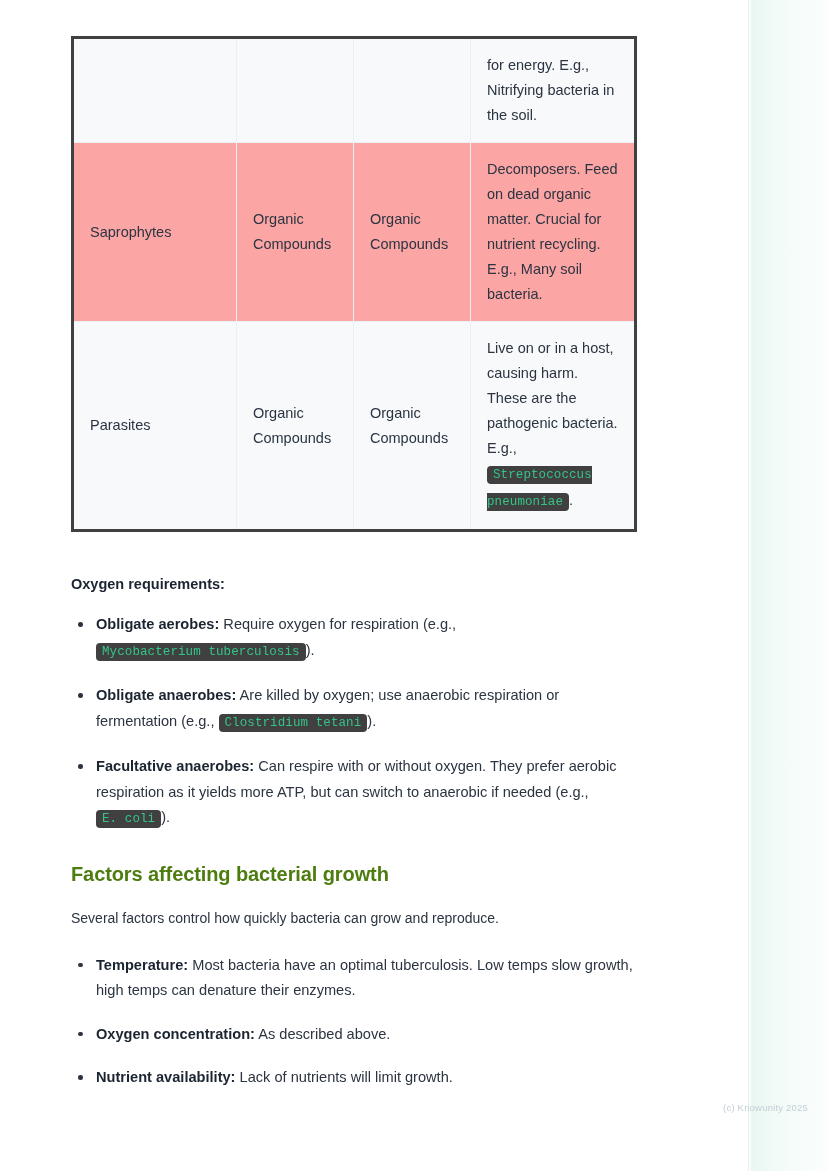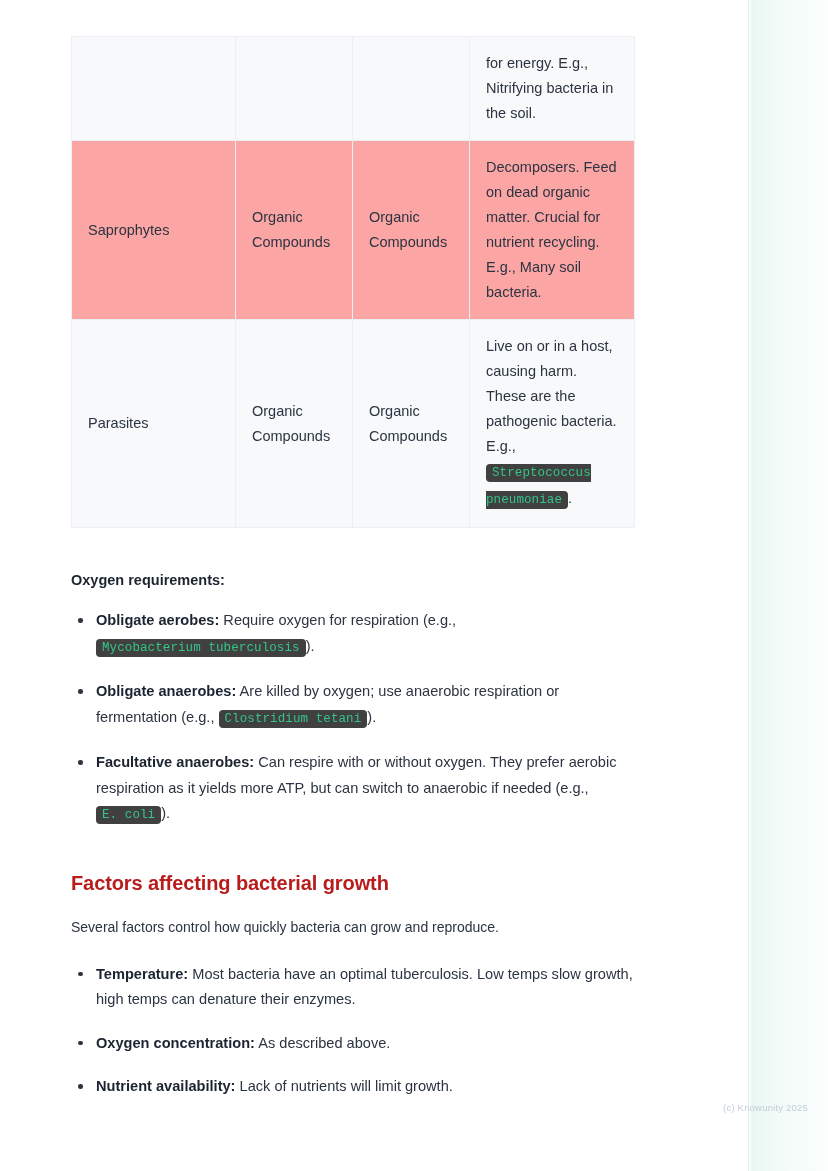--- a/index.html
+++ b/index.html
@@ -43,21 +43,21 @@
     position: absolute;
     left: 71px;
     top: 36px;
     width: 563px;
   }
 
   
   table.nutrition-table {
     width: 563px;
     border-collapse: collapse;
-    border: 1px solid #404040;
+    border: 3px solid #404040;
     border-radius: 6px;
     table-layout: fixed;
     background: #ffffff;
     box-shadow: 0 0 0 0.5px rgba(0,0,0,0.01);
   }
   table.nutrition-table td {
     border: 1px solid #eceff3;
     vertical-align: middle;
     padding: 14px 16px;
     font-size: 14.5px;
@@ -116,25 +116,25 @@
     left: 7px;
     top: 10px;
     width: 4.5px;
     height: 4.5px;
     border-radius: 50%;
     background: #2b3440;
   }
   ul.bullets b { font-weight: 700; color: #1b2430; }
 
   h2.section-heading {
-    margin: 40px 0 18px 0;
+    margin: 27px 0 18px 0;
     font-size: 20px;
     font-weight: 600;
     line-height: 28px;
-    color: #b91c1c;
+    color: #4d7c0f;
     letter-spacing: -0.1px;
   }
 
   p.section-intro {
     margin: 0 0 22px 0;
     font-size: 14px;
     line-height: 25px;
     color: #2b3440;
   }
 

